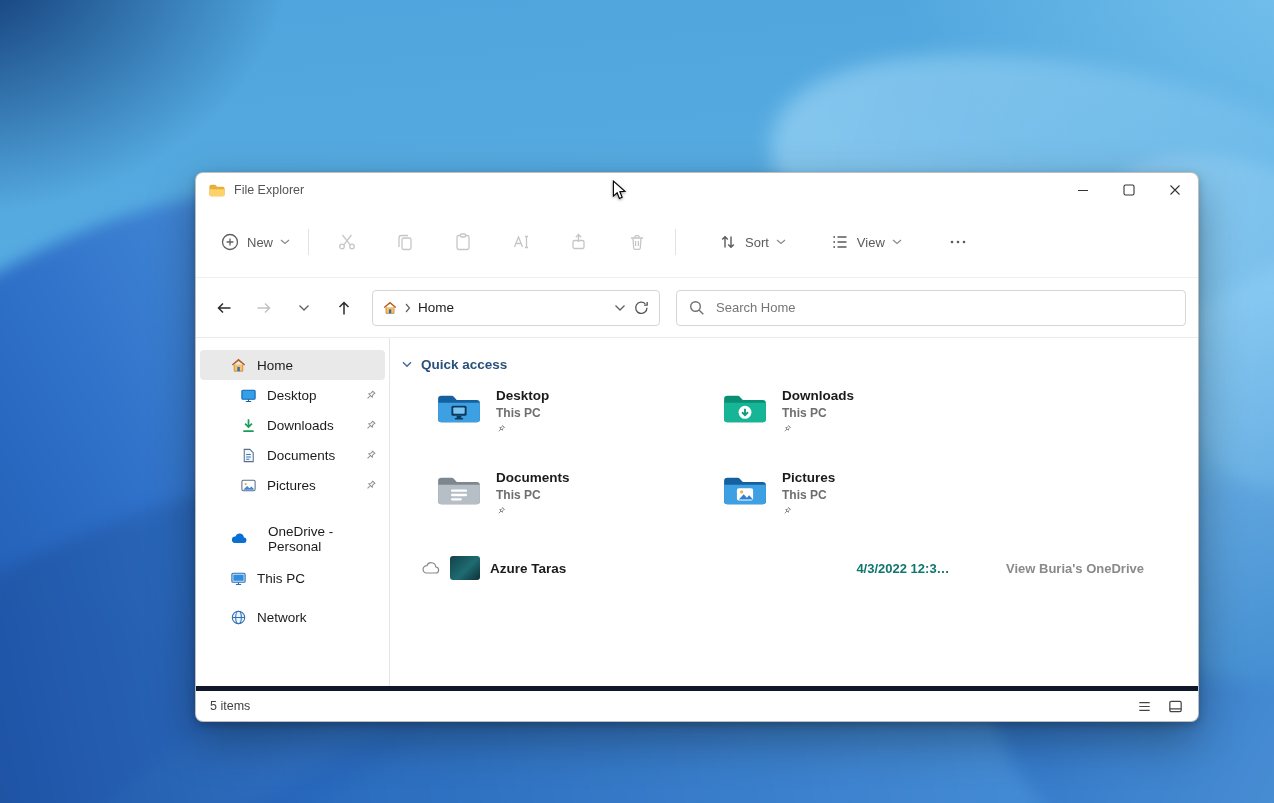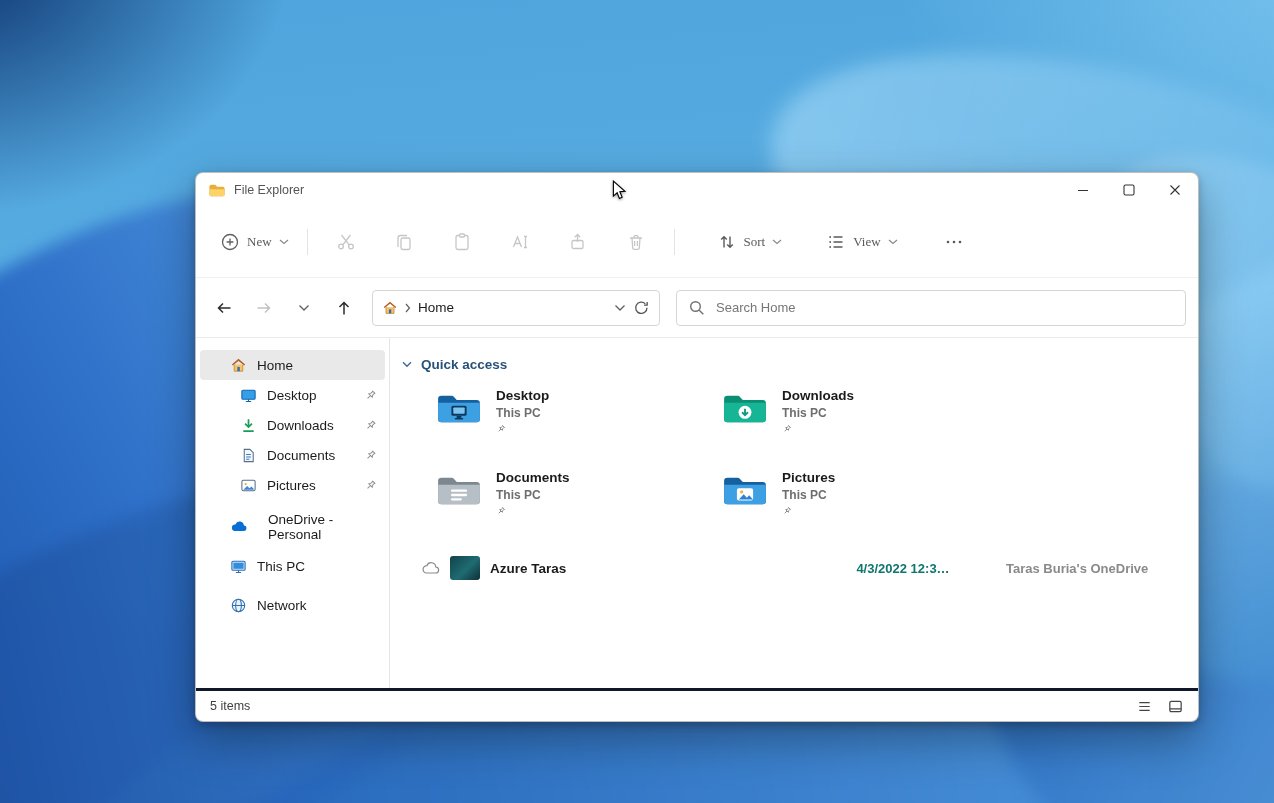--- a/index.html
+++ b/index.html
@@ -22,21 +22,21 @@
     border-radius:8px;border:1px solid rgba(40,40,40,.3);box-sizing:border-box;
     box-shadow:0 3px 8px rgba(0,0,0,.22),0 18px 46px rgba(0,0,0,.34);
     display:flex;flex-direction:column;overflow:hidden;}
 
   .titlebar{height:34px;display:flex;align-items:center;padding-left:12px;flex:0 0 auto;}
   .title-text{font-size:12.5px;color:#555;margin-left:8px;}
   .win-controls{margin-left:auto;display:flex;height:100%;}
   .win-btn{width:46px;height:100%;display:flex;align-items:center;justify-content:center;}
 
   .toolbar{height:70px;display:flex;align-items:center;padding:0 14px;flex:0 0 auto;border-bottom:1px solid #f0f0f0;}
-  .tb-btn{display:flex;align-items:center;gap:7px;padding:0 10px;height:40px;border-radius:4px;color:#5a5a5a;font-size:13px;font-family:Liberation Serif, serif;}
+  .tb-btn{display:flex;align-items:center;gap:7px;padding:0 10px;height:40px;border-radius:4px;color:#5a5a5a;font-size:13px;}
   .tool-ico{width:44px;height:40px;display:flex;align-items:center;justify-content:center;border-radius:4px;}
   .tool-group{display:flex;align-items:center;gap:14px;margin:0 8px;}
   .vsep{width:1px;height:26px;background:#e3e3e3;margin:0 8px;}
   .tb-gap{width:24px;}
 
   .navbar{height:59px;display:flex;align-items:center;padding:0 10px;gap:4px;flex:0 0 auto;border-bottom:1px solid #ebebeb;}
   .nav-btn{width:36px;height:36px;display:flex;align-items:center;justify-content:center;border-radius:4px;}
   .address-bar{width:288px;height:36px;box-sizing:border-box;border:1px solid #d5d5d5;border-radius:4px;
     display:flex;align-items:center;padding:0 9px;gap:7px;margin-left:6px;background:#fff;}
   .crumb-text{font-size:13.5px;color:#1b1b1b;}
@@ -45,40 +45,40 @@
     display:flex;align-items:center;padding:0 11px;gap:9px;margin-left:12px;margin-right:2px;background:#fff;}
   .search-bar input{border:none;outline:none;background:transparent;font-size:13px;color:#333;width:100%;}
   .search-bar input::placeholder{color:#767676;}
 
   .body{flex:1;display:flex;min-height:0;}
   .sidebar{width:194px;flex:0 0 auto;border-right:1px solid #e5e5e5;padding-top:12px;box-sizing:border-box;}
   .side-item{height:30px;display:flex;align-items:center;gap:10px;margin:0 4px;padding:0 8px 0 30px;
     border-radius:4px;font-size:13.5px;color:#1b1b1b;}
   .side-item.child{padding-left:40px;}
   .side-item.selected{background:#e9e9e9;}
-  .gap12{margin-top:12px;gap:20px;} .gap9{margin-top:9px;}
+  .gap12{margin-top:24px;gap:20px;} .gap9{margin-top:9px;}
   .side-pin{margin-left:auto;display:flex;}
 
   .content{flex:1;padding:16px 16px 0 12px;box-sizing:border-box;overflow:hidden;font-weight:bold;}
   .section-header{display:flex;align-items:center;gap:9px;height:20px;color:#28517a;font-size:13.5px;}
   .tiles{margin:14px 0 0 34px;display:grid;grid-template-columns:286px 286px;row-gap:24px;}
   .tile{display:flex;gap:14px;height:58px;}
   .tile-icon{width:46px;height:38px;margin-top:2px;flex:0 0 auto;}
   .tile-text{display:flex;flex-direction:column;}
   .tile-name{font-size:13.5px;color:#1b1b1b;}
   .tile-loc{font-size:12px;color:#6e6e6e;margin-top:3px;}
   .tile-pin{margin-top:4px;display:flex;}
   .fav-header{margin-top:36px;}
   .file-row{display:flex;align-items:center;gap:10px;margin-top:24px;height:32px;padding-left:20px;padding-right:4px;}
   .thumb{width:30px;height:24px;border-radius:3px;background:linear-gradient(135deg,#14424a 0%,#1f6b72 55%,#0d3036 100%);flex:0 0 auto;}
   .file-name{font-size:13.5px;color:#1b1b1b;flex:1;}
   .file-date{width:150px;text-align:center;font-size:13px;color:#0f766e;white-space:nowrap;}
   .file-src{width:190px;padding-left:18px;font-size:13px;color:#8a8a8a;white-space:nowrap;box-sizing:border-box;}
 
-  .statusbar{height:30px;flex:0 0 auto;border-top:3px solid #0f172a;display:flex;align-items:center;
+  .statusbar{height:30px;flex:0 0 auto;border-top:5px solid #0f172a;display:flex;align-items:center;
     padding:0 14px;font-size:12.5px;color:#3f3f3f;text-align:center;}
   .status-views{margin-left:auto;display:flex;gap:14px;align-items:center;}
 
   .cursor{position:absolute;left:612px;top:180px;z-index:50;filter:drop-shadow(0 1px 1.5px rgba(0,0,0,.4));}
   svg{display:block;}
 </style>
 </head>
 <body>
 
 <div class="desktop">
@@ -503,21 +503,21 @@
 
         <div class="file-row">
           <span>
             <svg width="18" height="14" viewBox="0 0 18 14" fill="none" stroke="#8a8a8a" stroke-width="1.2">
               <path d="M4.6 12 h8.8 a3 3 0 0 0 .4-6 4.6 4.6 0 0 0-8.9-1.3 A3.2 3.2 0 0 0 4.6 12 Z"></path>
             </svg>
           </span>
           <span class="thumb"></span>
           <span class="file-name">Azure Taras</span>
           <span class="file-date">4/3/2022 12:3…</span>
-          <span class="file-src">Taras Buria's OneDrive</span>
+          <span class="file-src">View Buria's OneDrive</span>
         </div>
 
       </div>
     </div>
 
     <div class="statusbar">
       <span>5 items</span>
       <div class="status-views">
         <span>
           <svg width="17" height="17" viewBox="0 0 18 18" fill="none" stroke="#444" stroke-width="1.3">

